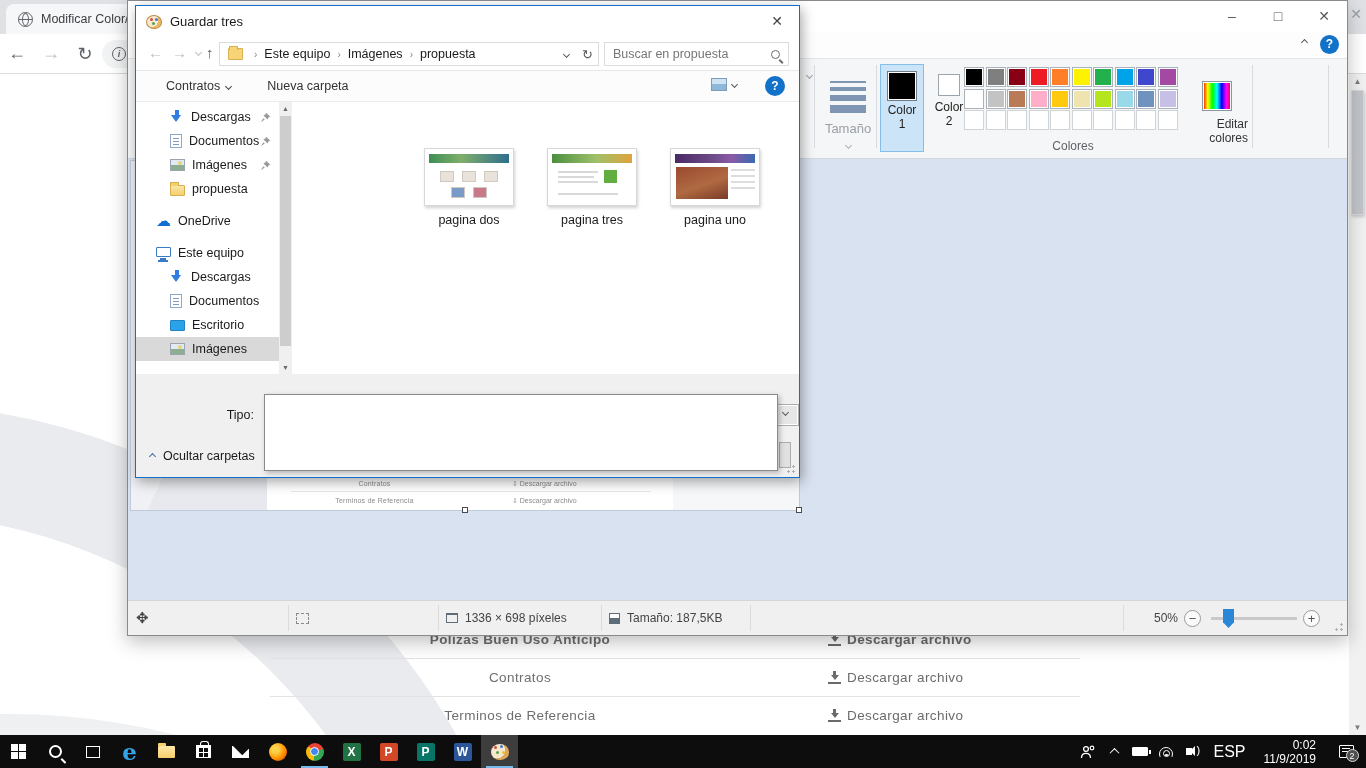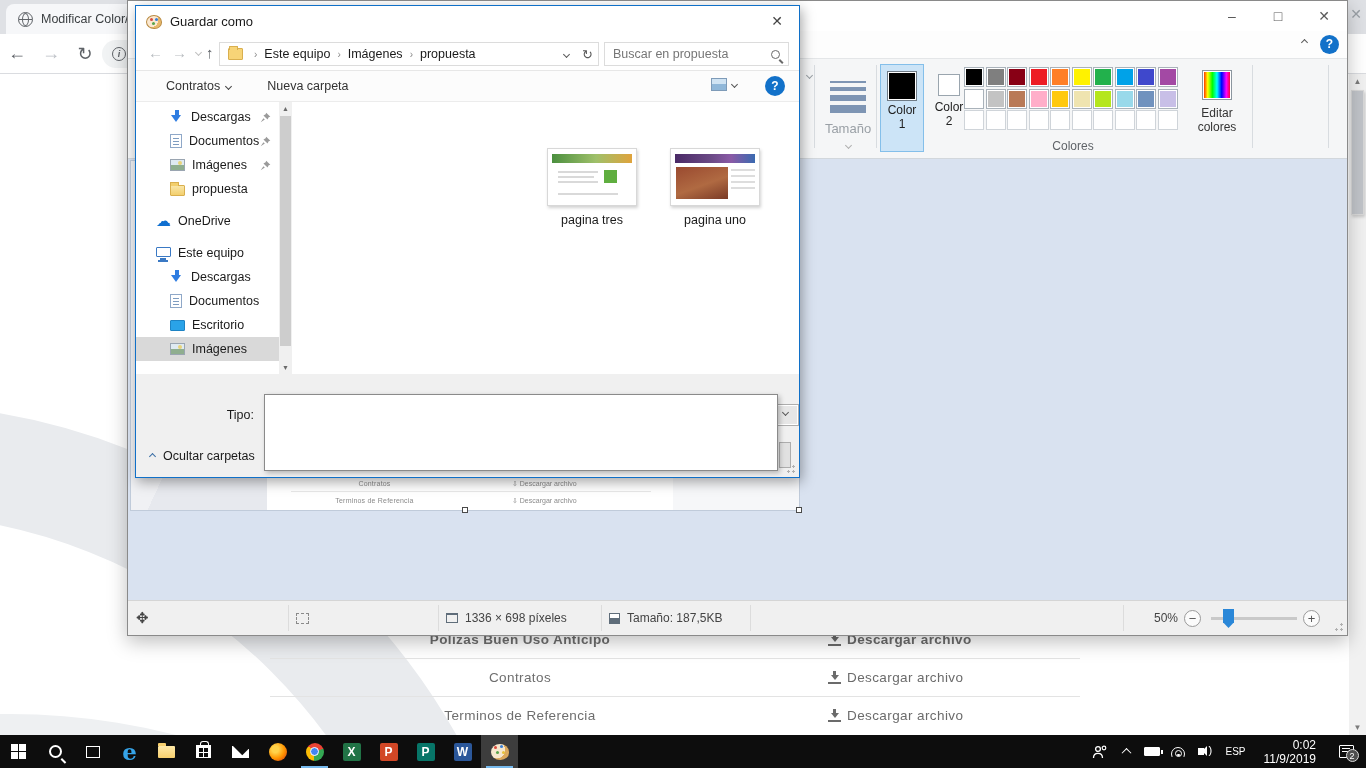--- a/index.html
+++ b/index.html
@@ -51,21 +51,21 @@
   #btn-tamano { position:absolute; left:690px; top:12px; width:60px; height:88px; text-align:center; }
   #btn-tamano .cap { color:#9aa0a6; margin-top:8px; }
   #color1-box { position:absolute; left:752px; top:5px; width:44px; height:88px; background:#cce4f7; border:1px solid #84bfea; text-align:center; }
   #color2-box { position:absolute; left:799px; top:5px; width:44px; height:88px; text-align:center; }
   .swatch-big { width:30px; height:30px; margin:6px auto 2px auto; background:#000; border:1px solid #6f7b86; box-shadow:inset 0 0 0 1px #fff; }
   .swatch-med { width:22px; height:22px; margin:10px auto 4px auto; background:#fff; border:1px solid #9aa5ae; box-shadow:inset 0 0 0 1px #fff; }
   .color-cap { font-size:12px; color:#222; line-height:14px; }
   #palette { position:absolute; left:836px; top:8px; width:216px; display:grid; grid-template-columns:repeat(10,20px); grid-auto-rows:20px; gap:1.5px; }
   .swatch { width:20px; height:20px; border:1px solid #a9b2ba; box-shadow:inset 0 0 0 1px #fff; }
   .swatch.empty { background:#fff; border:1px solid #cfd4d9; box-shadow:none; }
-  #btn-editcolors { position:absolute; left:1058px; top:9px; width:62px; height:90px; text-align:center; }
+  #btn-editcolors { position:absolute; left:1058px; top:20px; width:62px; height:90px; text-align:right; }
   .rainbow { width:30px; height:30px; margin:2px auto 6px auto; border:1px solid #8b969f; box-shadow:inset 0 0 0 1px #fff;
              background:linear-gradient(90deg,#f00,#ff0,#0f0,#0ff,#00f,#f0f,#f00); }
   #btn-paint3d { position:absolute; left:1128px; top:5px; width:66px; height:90px; text-align:center; }
   .p3d-frame { width:34px; height:38px; margin:0 auto 4px auto; background:#fff; border:1px solid #c9ced3; display:flex; align-items:center; justify-content:center; }
   .p3d-drop { width:18px; height:18px; border-radius:50% 50% 50% 0; transform:rotate(-45deg); background:radial-gradient(circle at 35% 35%, #b86bd6, #7b7af0 55%, #e0457b); }
   .rib-cap { font-size:12px; color:#333; line-height:14px; }
   #colores-label { position:absolute; left:845px; top:80px; width:200px; text-align:center; color:#5f6368; font-size:12px; }
   #collapse-chevron { position:absolute; right:40px; top:9px; }
   #help-btn { position:absolute; right:8px; top:4px; width:19px; height:19px; border-radius:50%; background:#1271c9; color:#fff; font-size:12px; font-weight:bold; text-align:center; line-height:19px; }
   #mini-dropdown-arrow { position:absolute; left:679px; top:14px; }
@@ -206,21 +206,21 @@
   .tray-chev { width:7px; height:7px; border-left:1.8px solid #fff; border-top:1.8px solid #fff; transform:rotate(45deg) translate(1px,1px); }
   .battery { width:16px; height:9px; border:1.4px solid #fff; border-radius:1px; position:relative; background:#fff; }
   .battery:after { content:""; position:absolute; right:-4px; top:2px; width:2px; height:4px; background:#fff; }
   .wifi { width:14px; height:10px; position:relative; overflow:hidden; }
   .wifi:before { content:""; position:absolute; left:0; top:0; width:14px; height:14px; border-radius:50%; border:1.6px solid #fff; box-sizing:border-box; }
   .wifi:after { content:""; position:absolute; left:3.5px; top:3.5px; width:7px; height:7px; border-radius:50%; border:1.6px solid #fff; box-sizing:border-box; }
   .wifi i { position:absolute; left:6px; top:7px; width:2.5px; height:2.5px; background:#fff; border-radius:50%; }
   .speaker { width:6px; height:7px; background:#fff; position:relative; margin-right:6px; }
   .speaker:before { content:""; position:absolute; left:-0px; top:-2px; border-top:5.5px solid transparent; border-bottom:5.5px solid transparent; border-right:5px solid #fff; left:4px; }
   .speaker:after { content:")"; position:absolute; left:10px; top:-4px; color:#fff; font-size:11px; }
-  #tray-lang { font-size:10px; padding:0 8px; }
+  #tray-lang { font-size:16px; padding:0 8px; }
   #tray-clock { font-size:12px; line-height:14px; text-align:right; padding:0 10px; }
   .tray-note { width:15px; height:13px; border:1.5px solid #fff; border-radius:1px; position:relative; }
   .tray-note:before { content:""; position:absolute; left:2px; top:2px; width:8px; height:1.4px; background:#fff; box-shadow:0 3px 0 #fff; }
   .note-badge { position:absolute; right:-6px; bottom:-5px; width:13px; height:13px; border-radius:50%; background:#4f4f4f; border:1px solid #dadada; color:#fff; font-size:9px; text-align:center; line-height:12px; }
 </style>
 </head>
 <body>
 
 <div id="screen">
 
@@ -408,21 +408,21 @@
       <div class="sb-item" style="left:1175px;">
           <span class="zoom-btn">+</span>
         </div>
       <div class="grip"></div>
     </div>
   </div>
 
   <div id="dialog">
     <div id="dlg-titlebar">
       <span class="palette-mini"></span>
-      <span id="dlg-title">Guardar como</span>
+      <span id="dlg-title">Guardar tres</span>
       <span id="dlg-close">✕</span>
     </div>
 
     <div id="dlg-navrow">
       <span class="nav-arrow" style="left:12px;">←</span>
       <span class="nav-arrow" style="left:36px;">→</span>
       <span class="chev down small" style="position:absolute; left:60px; top:13px; border-color:#c0c0c0;"></span>
       <span class="nav-arrow up" style="left:70px;">↑</span>
       <div id="breadcrumb">
         <span class="folder-ico"></span>
@@ -508,20 +508,31 @@
           <span>Imágenes</span>
         </div>
       </div>
       <div id="side-scroll">
         <div class="sarr" style="top:0;">▲</div>
         <div class="sthumb"></div>
         <div class="sarr" style="bottom:0;">▼</div>
       </div>
 
       <div id="files">
+        <div class="file-item" style="left:122px;">
+          <div class="thumb t-dos">
+            <div class="bar"></div>
+            <div class="ph" style="left:15px; top:22px;"></div>
+            <div class="ph" style="left:37px; top:22px;"></div>
+            <div class="ph" style="left:59px; top:22px;"></div>
+            <div class="ph" style="left:26px; top:38px; background:#7a9ac8;"></div>
+            <div class="ph" style="left:48px; top:38px; background:#c87a8a;"></div>
+          </div>
+          <div class="file-name">pagina dos</div>
+        </div>
         <div class="file-item" style="left:245px;">
           <div class="thumb t-tres">
             <div class="bar"></div>
             <div class="t-line" style="left:10px; top:22px; width:40px;"></div>
             <div class="t-line" style="left:10px; top:27px; width:36px;"></div>
             <div class="t-line" style="left:10px; top:32px; width:40px;"></div>
             <div class="t-logo" style="left:56px; top:21px;"></div>
             <div class="t-line" style="left:10px; top:44px; width:60px;"></div>
           </div>
           <div class="file-name">pagina tres</div>

